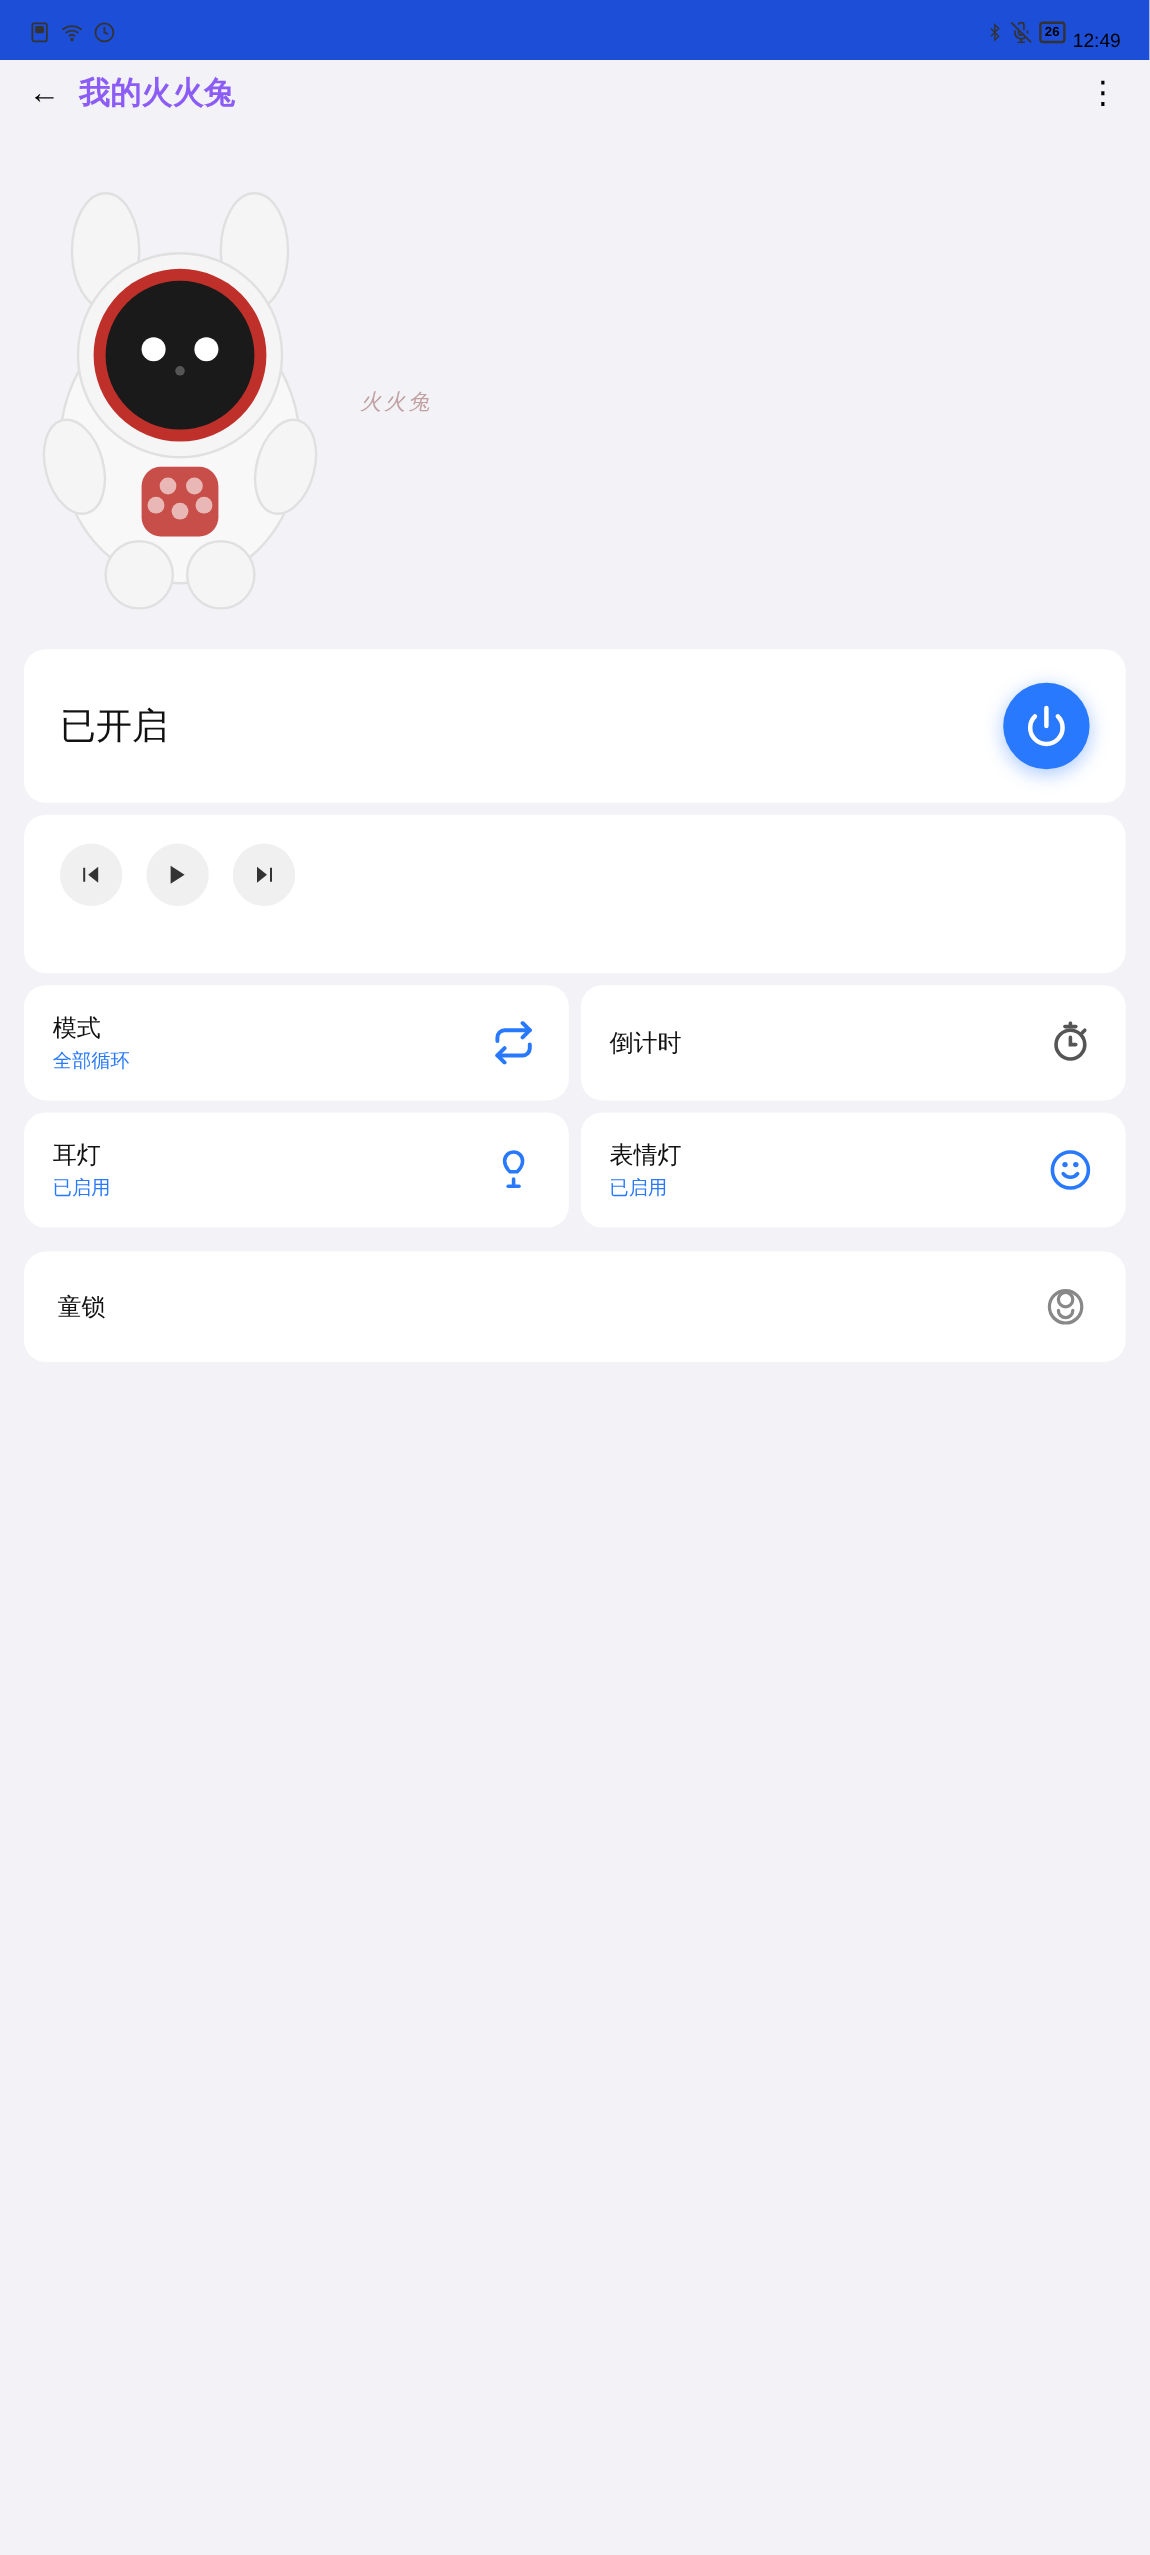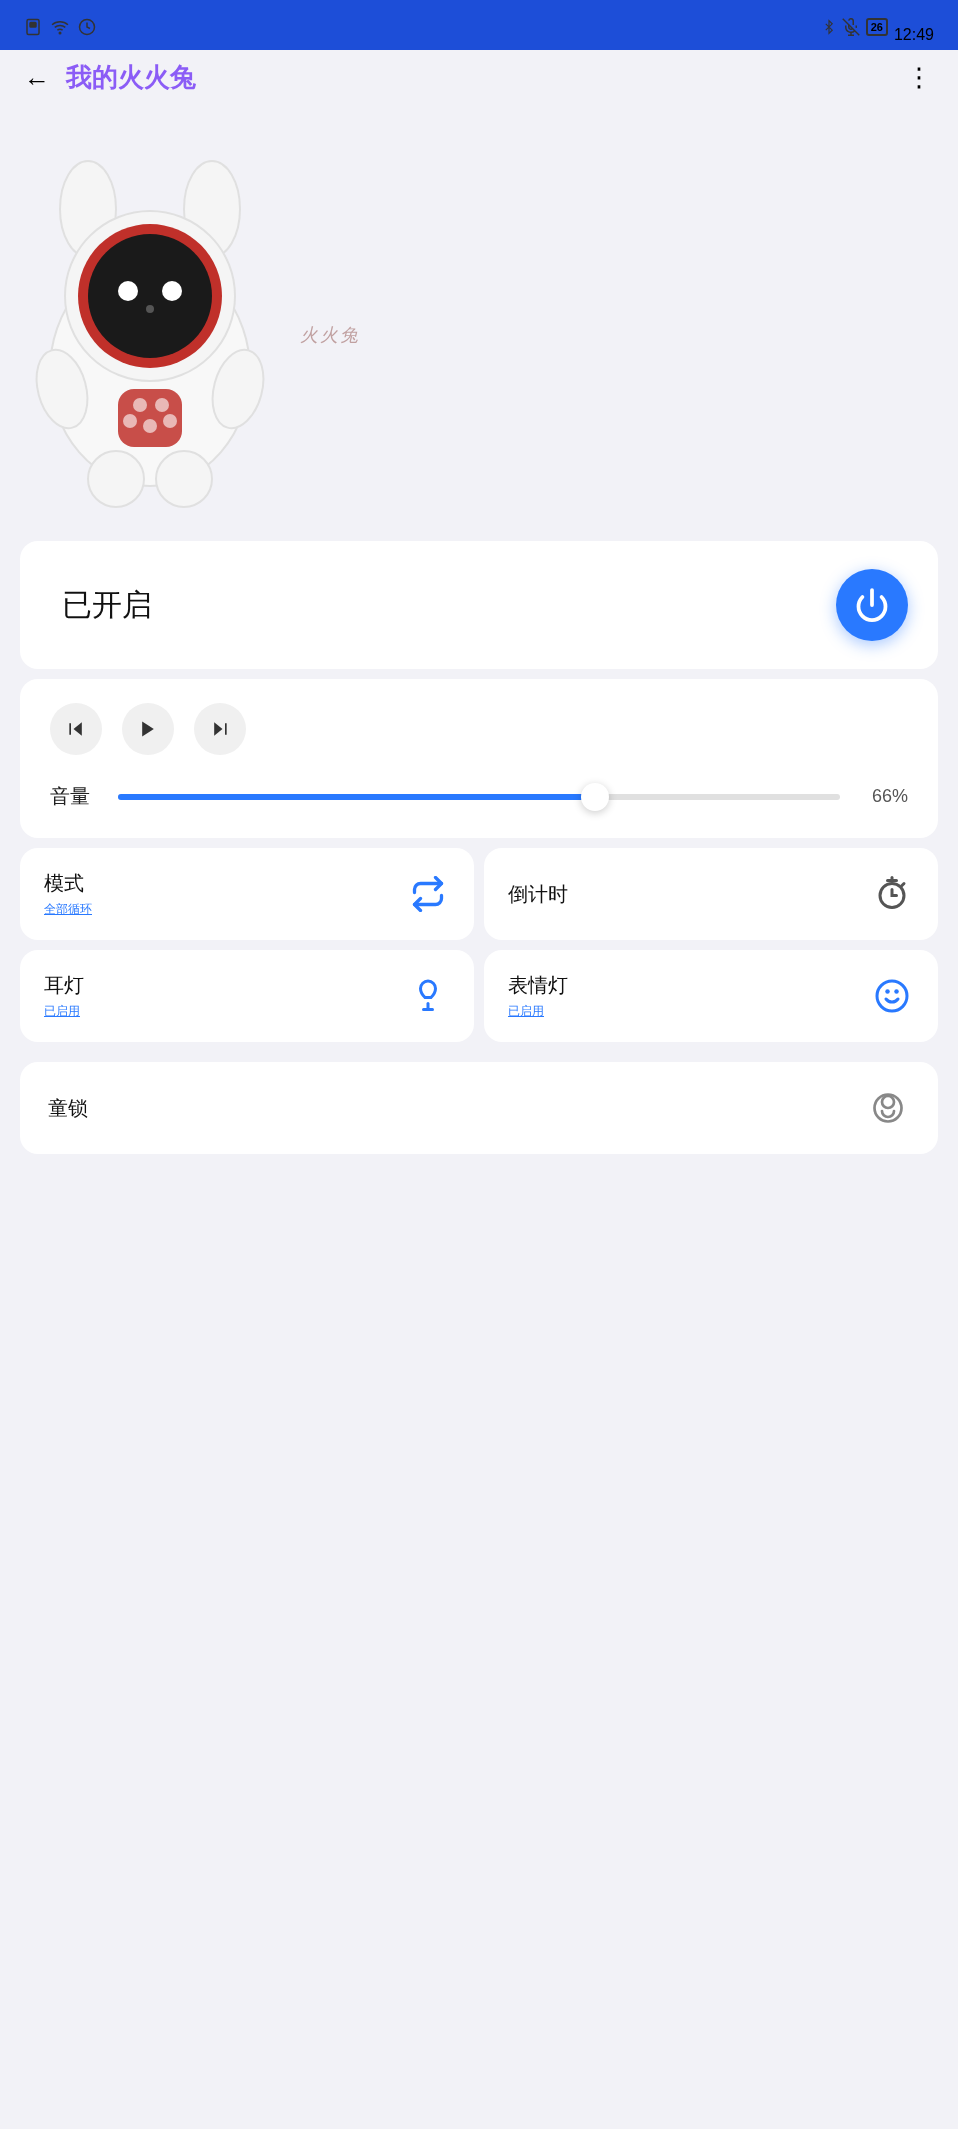--- a/index.html
+++ b/index.html
@@ -111,21 +111,20 @@
     
     .power-card {
       display: flex;
       align-items: center;
       justify-content: space-between;
     }
     .power-status {
       font-size: 30px;
       font-weight: 500;
       color: #111;
-      margin-left: 12px;
     }
     .power-btn {
       width: 72px;
       height: 72px;
       border-radius: 50%;
       background: #2979ff;
       display: flex;
       align-items: center;
       justify-content: center;
       cursor: pointer;
@@ -227,23 +226,22 @@
       display: flex;
       flex-direction: column;
       gap: 4px;
     }
     .ctrl-title {
       font-size: 20px;
       color: #111;
       font-weight: 500;
     }
     .ctrl-subtitle {
-      font-size: 12px;
+      font-size: 16px;
       color: #2979ff;
-      text-decoration: underline;
     }
     .ctrl-icon-wrap {
       width: 44px;
       height: 44px;
       display: flex;
       align-items: center;
       justify-content: center;
     }
 
     
@@ -377,31 +375,20 @@
           <polygon points="5 3 19 12 5 21 5 3"></polygon>
         </svg>
     </button>
     <button class="ctrl-btn">
       <svg width="20" height="20" viewBox="0 0 24 24" fill="#333">
           <polygon points="5 4 15 12 5 20 5 4"></polygon>
           <line x1="19" y1="5" x2="19" y2="19" stroke="#333" stroke-width="2"></line>
         </svg>
     </button>
   </div>
-  <div class="volume-row">
-    <span class="volume-label">音量</span>
-    <div class="volume-slider-wrap">
-      <div class="volume-track">
-        <div class="volume-fill" style="width: 66%;">
-          <div class="volume-thumb"></div>
-        </div>
-      </div>
-    </div>
-    <span class="volume-pct">66%</span>
-  </div>
 </div>
 
 <div class="controls-grid">
 
   <div class="ctrl-card">
     <div class="ctrl-info">
       <span class="ctrl-title">模式</span>
       <span class="ctrl-subtitle">全部循环</span>
     </div>
     <div class="ctrl-icon-wrap">

